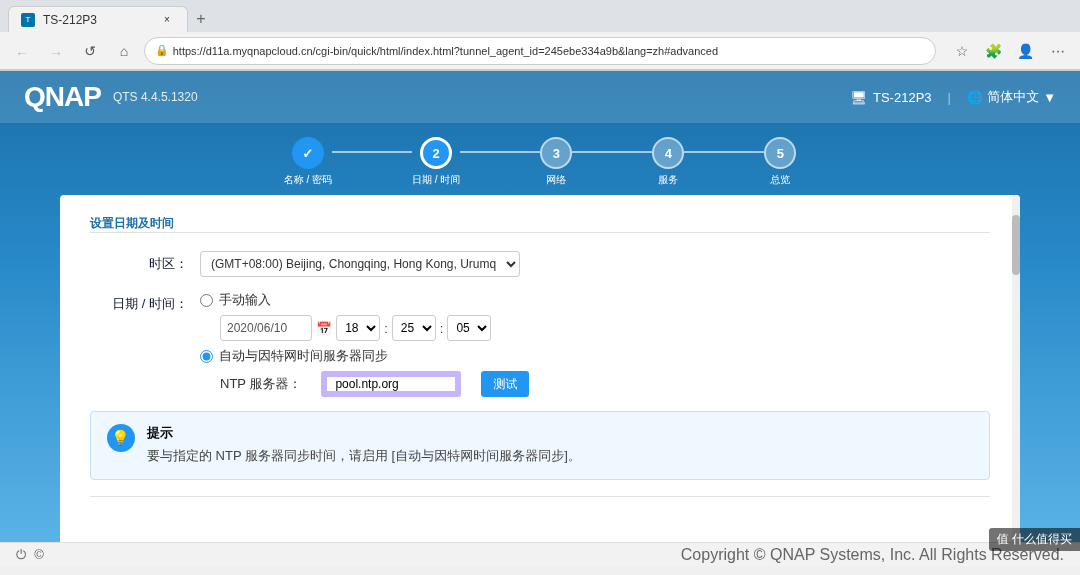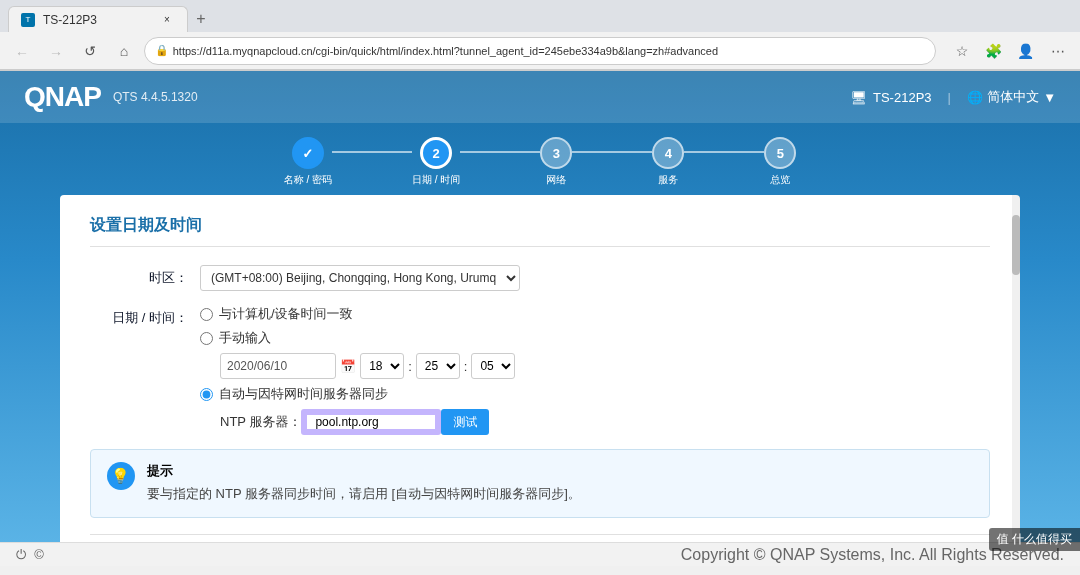--- a/index.html
+++ b/index.html
@@ -235,25 +235,24 @@
     .main-panel {
       margin: 0 60px;
       background: white;
       border-radius: 4px 4px 0 0;
       padding: 20px 30px 0;
       height: calc(100% - 110px);
       overflow-y: auto;
       position: relative;
     }
     .panel-title {
-      font-size: 16px;
+      font-size: 12px;
       color: #1a6fa8;
       font-weight: bold;
       margin-bottom: 18px;
-      padding-bottom: 10px;
       border-bottom: 1px solid #e0e0e0;
     }
 
     
     .form-row {
       display: flex;
       align-items: flex-start;
       margin-bottom: 14px;
     }
     .form-label {
@@ -287,21 +286,21 @@
       margin-left: 20px;
     }
     .date-input {
       border: 1px solid #ccc;
       border-radius: 3px;
       padding: 3px 6px;
       font-size: 12px;
       height: 26px;
       color: #555;
     }
-    .date-input-wide { width: 116px; }
+    .date-input-wide { width: 92px; }
     .time-select {
       border: 1px solid #ccc;
       border-radius: 3px;
       padding: 2px 4px;
       font-size: 12px;
       height: 26px;
       background: white;
     }
     .colon { font-size: 13px; color: #333; }
 
@@ -311,21 +310,21 @@
       padding: 3px 6px;
       font-size: 12px;
       height: 26px;
       width: 320px;
       background: white;
       color: #333;
     }
     .ntp-row {
       display: flex;
       align-items: center;
-      gap: 0;
+      gap: 20px;
       margin-left: 20px;
       margin-top: 2px;
     }
     .ntp-label {
       font-size: 13px;
       color: #333;
     }
     .ntp-input {
       border: 6px solid #c4b5fd;
       border-radius: 3px;
@@ -526,24 +525,20 @@
         <select class="timezone-select">
           <option>(GMT+08:00) Beijing, Chongqing, Hong Kong, Urumqi</option>
         </select>
       </div>
     </div>
 
     <div class="form-row">
       <div class="form-label">日期 / 时间：</div>
       <div class="form-content">
 
-        <div class="radio-row">
-          <input type="radio" name="date_option" style="">
-          <span>与计算机/设备时间一致</span>
-        </div>
 
         <div class="radio-row">
           <input type="radio" name="date_option" style="">
           <span>手动输入</span>
         </div>
 
         <div class="date-row">
           <input class="date-input date-input-wide" type="text" value="2020/06/10" style="">
           <span style="font-size:13px;color:#888;">📅</span>
           <select class="time-select">

